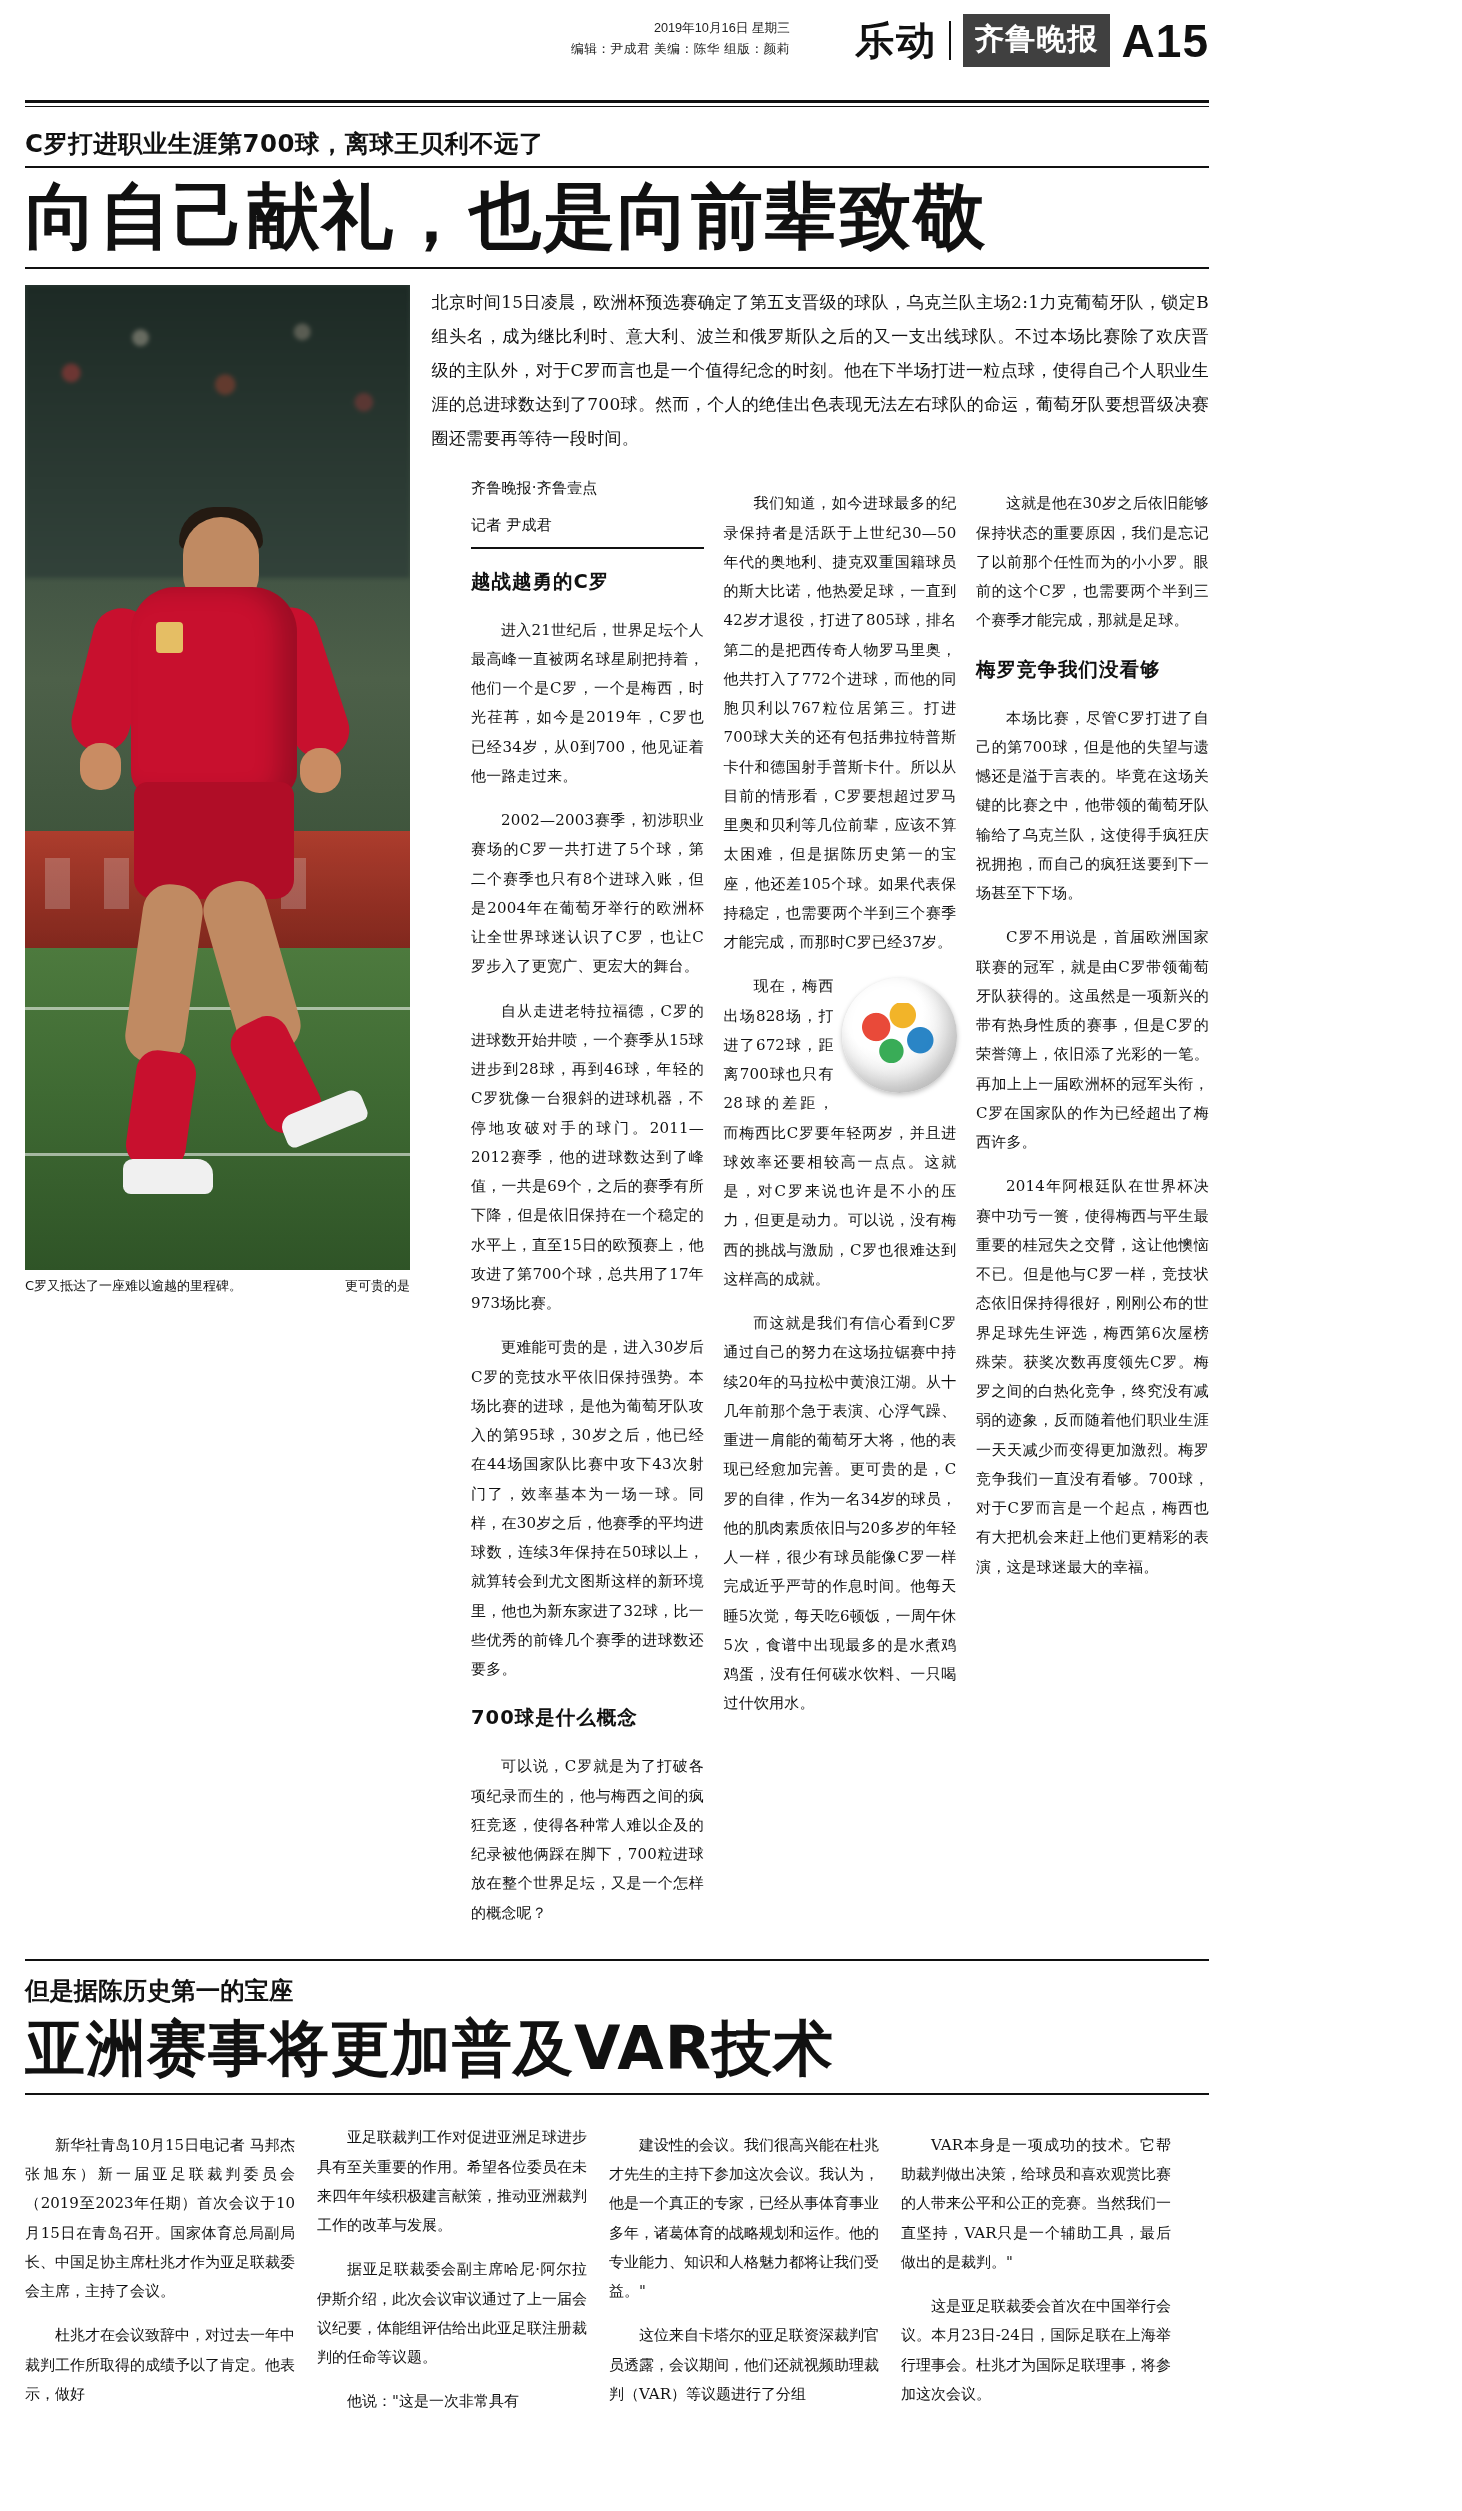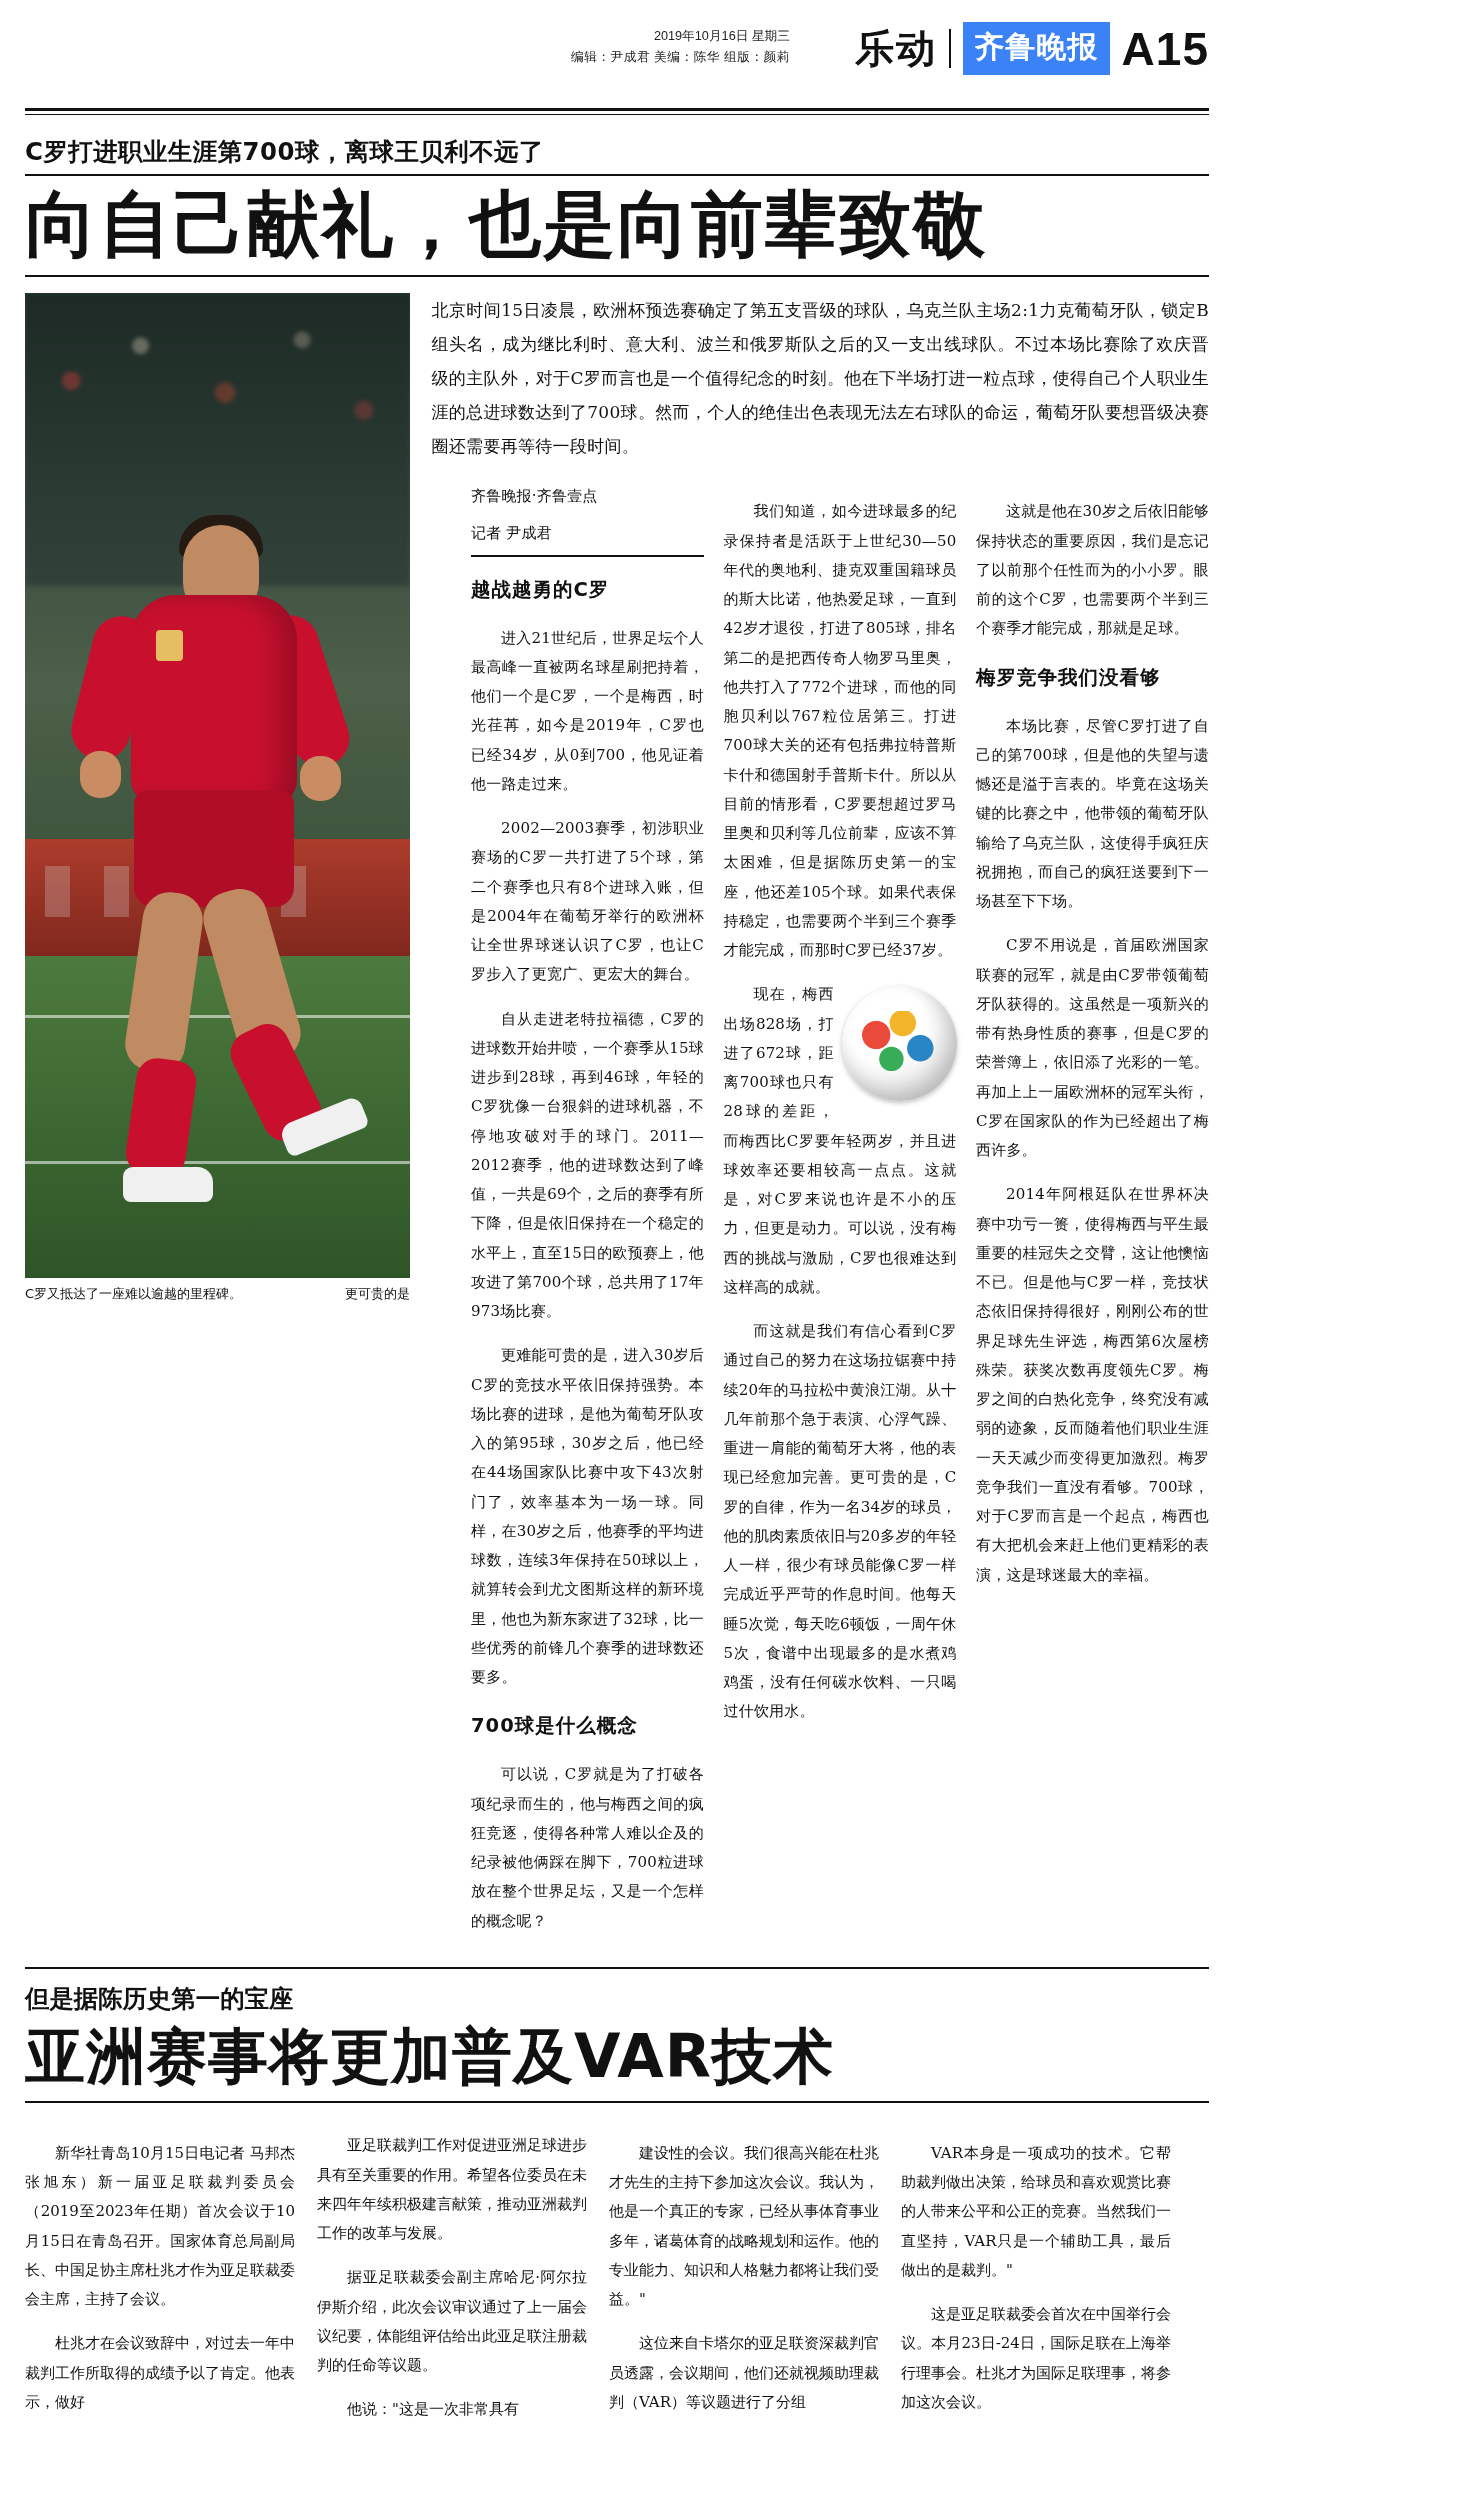--- a/index.html
+++ b/index.html
@@ -5,30 +5,30 @@
   * { box-sizing: border-box; }
   html, body { margin:0; padding:0; }
   body {
     width:1463px; height:2511px;
     background:#ffffff;
     font-family:"Liberation Serif", serif;
     color:#111;
     position:relative;
     overflow:hidden;
   }
-  .page { width:1234px; height:2511px; position:relative; padding:12px 25px; }
+  .page { width:1234px; height:2511px; position:relative; padding:4px 25px; }
 
   
   .masthead { position:relative; height:90px; padding-top:13.7px; }
   .mh-meta { position:absolute; right:419px; top:13.7px; text-align:right; font-size:12.7px; color:#222; line-height:1.7; font-family:"Liberation Sans", sans-serif; }
   .mh-meta .l2 { letter-spacing:0.5px; }
   .mh-right { position:absolute; right:0; top:9.8px; display:flex; align-items:center; gap:11.7px; }
   .mh-section { font-size:39px; font-weight:bold; letter-spacing:2px; font-family:"DejaVu Sans", sans-serif; }
   .mh-bar { width:2px; height:39px; background:#111; }
-  .mh-logo { background:#3b82f6; color:#fff; font-size:30px; font-weight:bold; padding:4.9px 11.7px 6.8px; letter-spacing:1px; font-family:"DejaVu Sans", sans-serif; }
+  .mh-logo { background:#404040; color:#fff; font-size:30px; font-weight:bold; padding:4.9px 11.7px 6.8px; letter-spacing:1px; font-family:"DejaVu Sans", sans-serif; }
   .mh-page { font-size:46px; font-weight:bold; font-family:"Liberation Sans", sans-serif; letter-spacing:1px; }
   .rule-thick { height:2.9px; background:#111; margin-top:5.9px; }
   .rule-thin { height:1px; background:#111; margin-top:2.9px; }
 
   
   .kicker { font-size:24.4px; font-weight:bold; margin:21.5px 0 5.9px; letter-spacing:0.5px; font-family:"DejaVu Sans", sans-serif; }
   .kicker-rule { height:2px; background:#111; width:100%; margin-bottom:9.8px; }
   .headline { font-size:72px; font-weight:bold; letter-spacing:2px; line-height:1.08; margin:5.9px 0 11.7px; font-family:"DejaVu Sans", sans-serif; }
   .headline-rule { height:2px; background:#111; margin-bottom:15.6px; }
 

